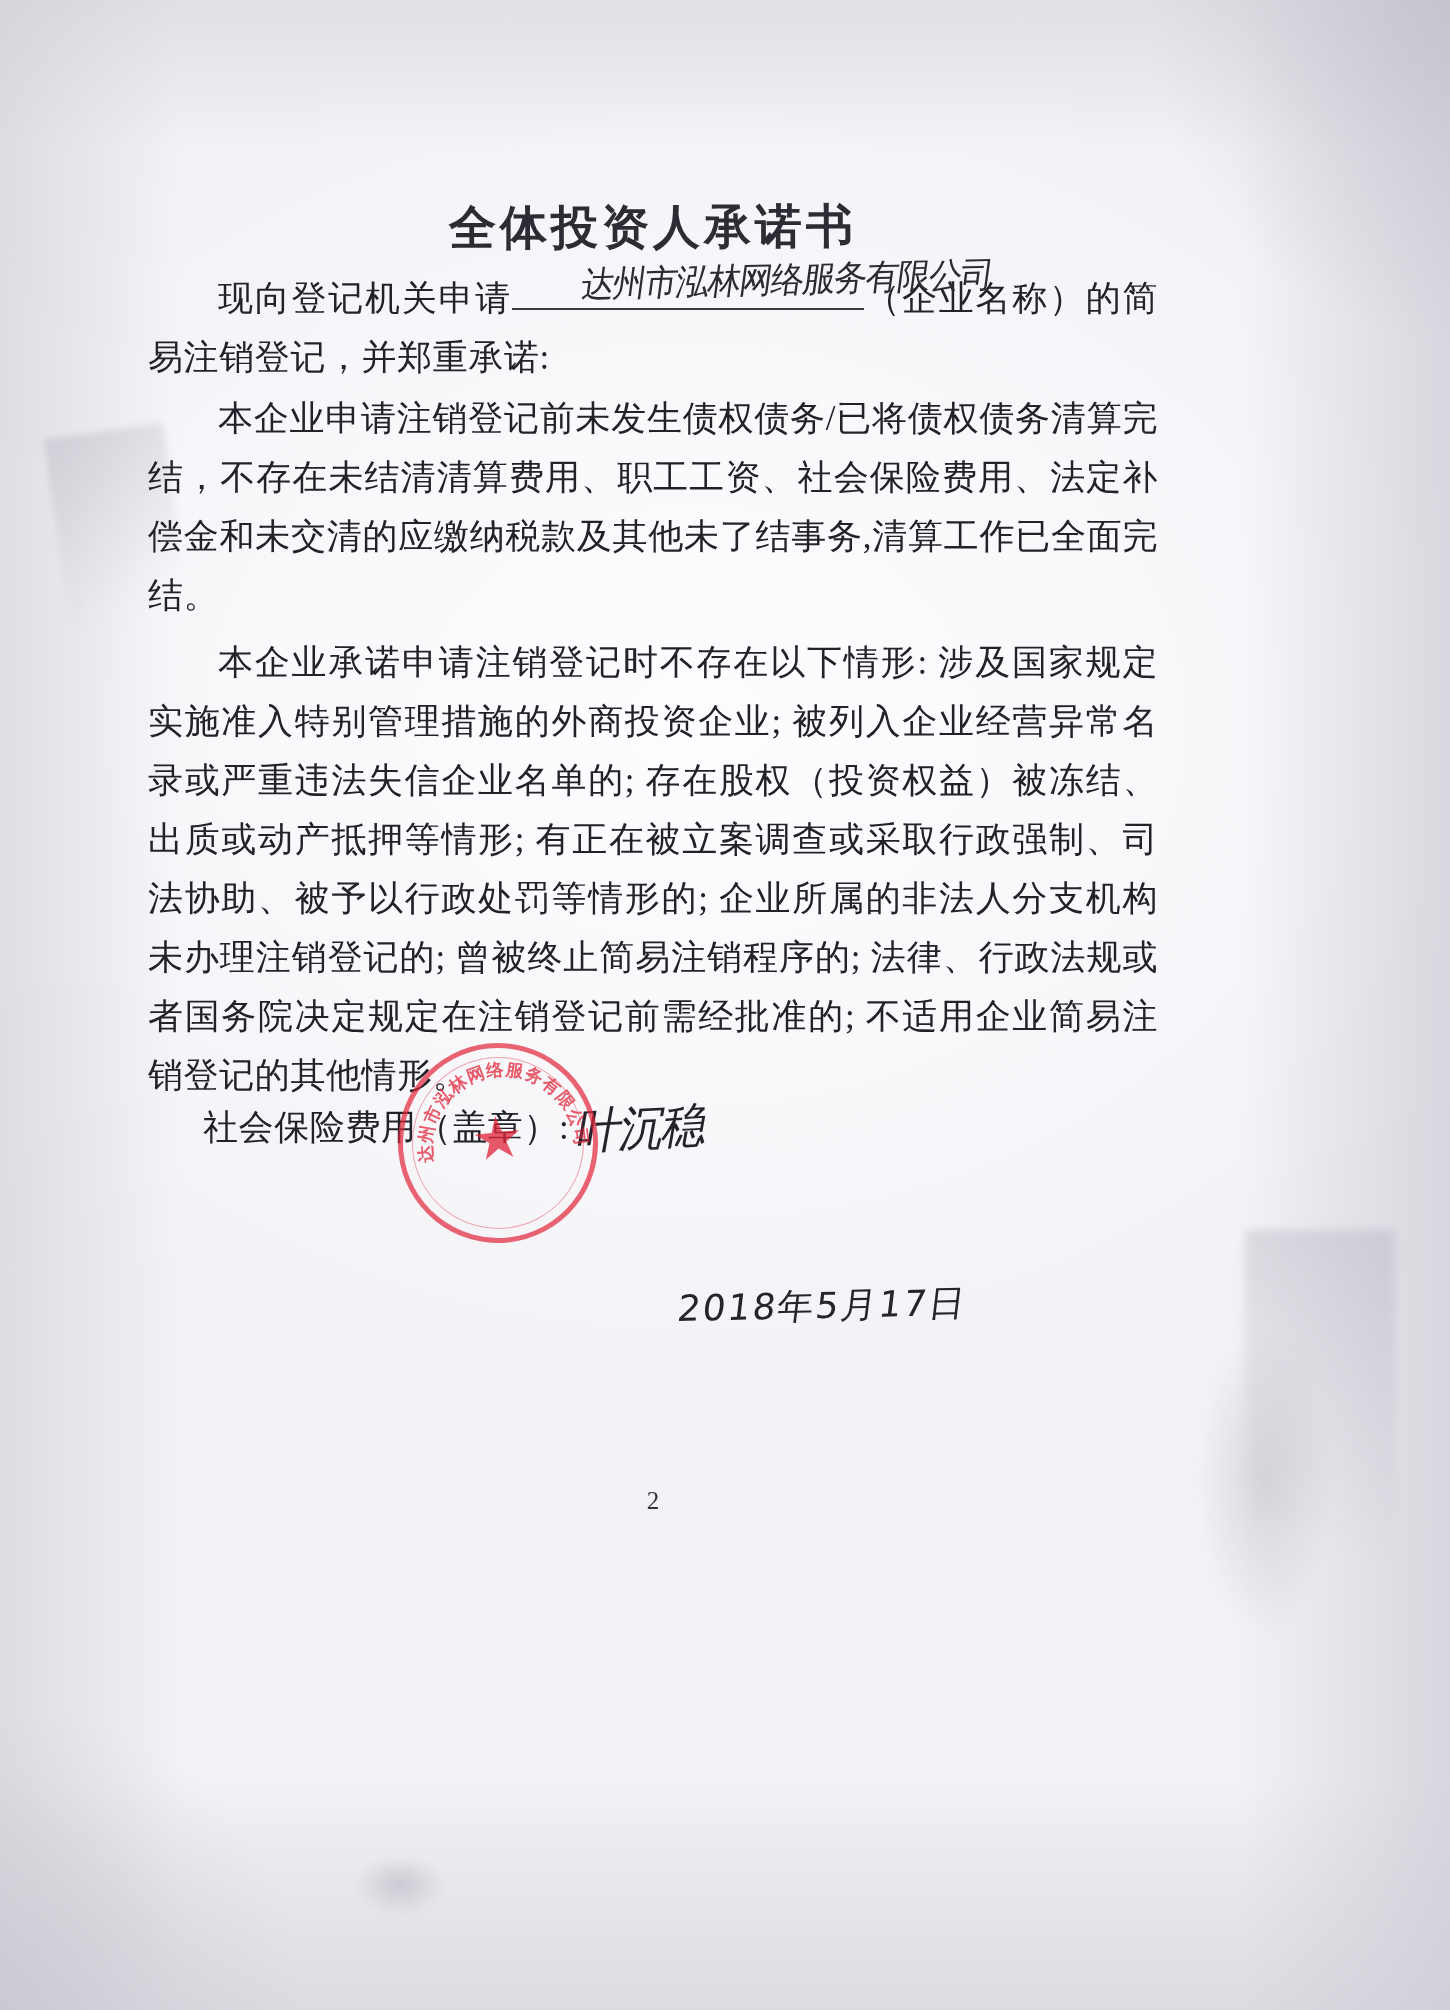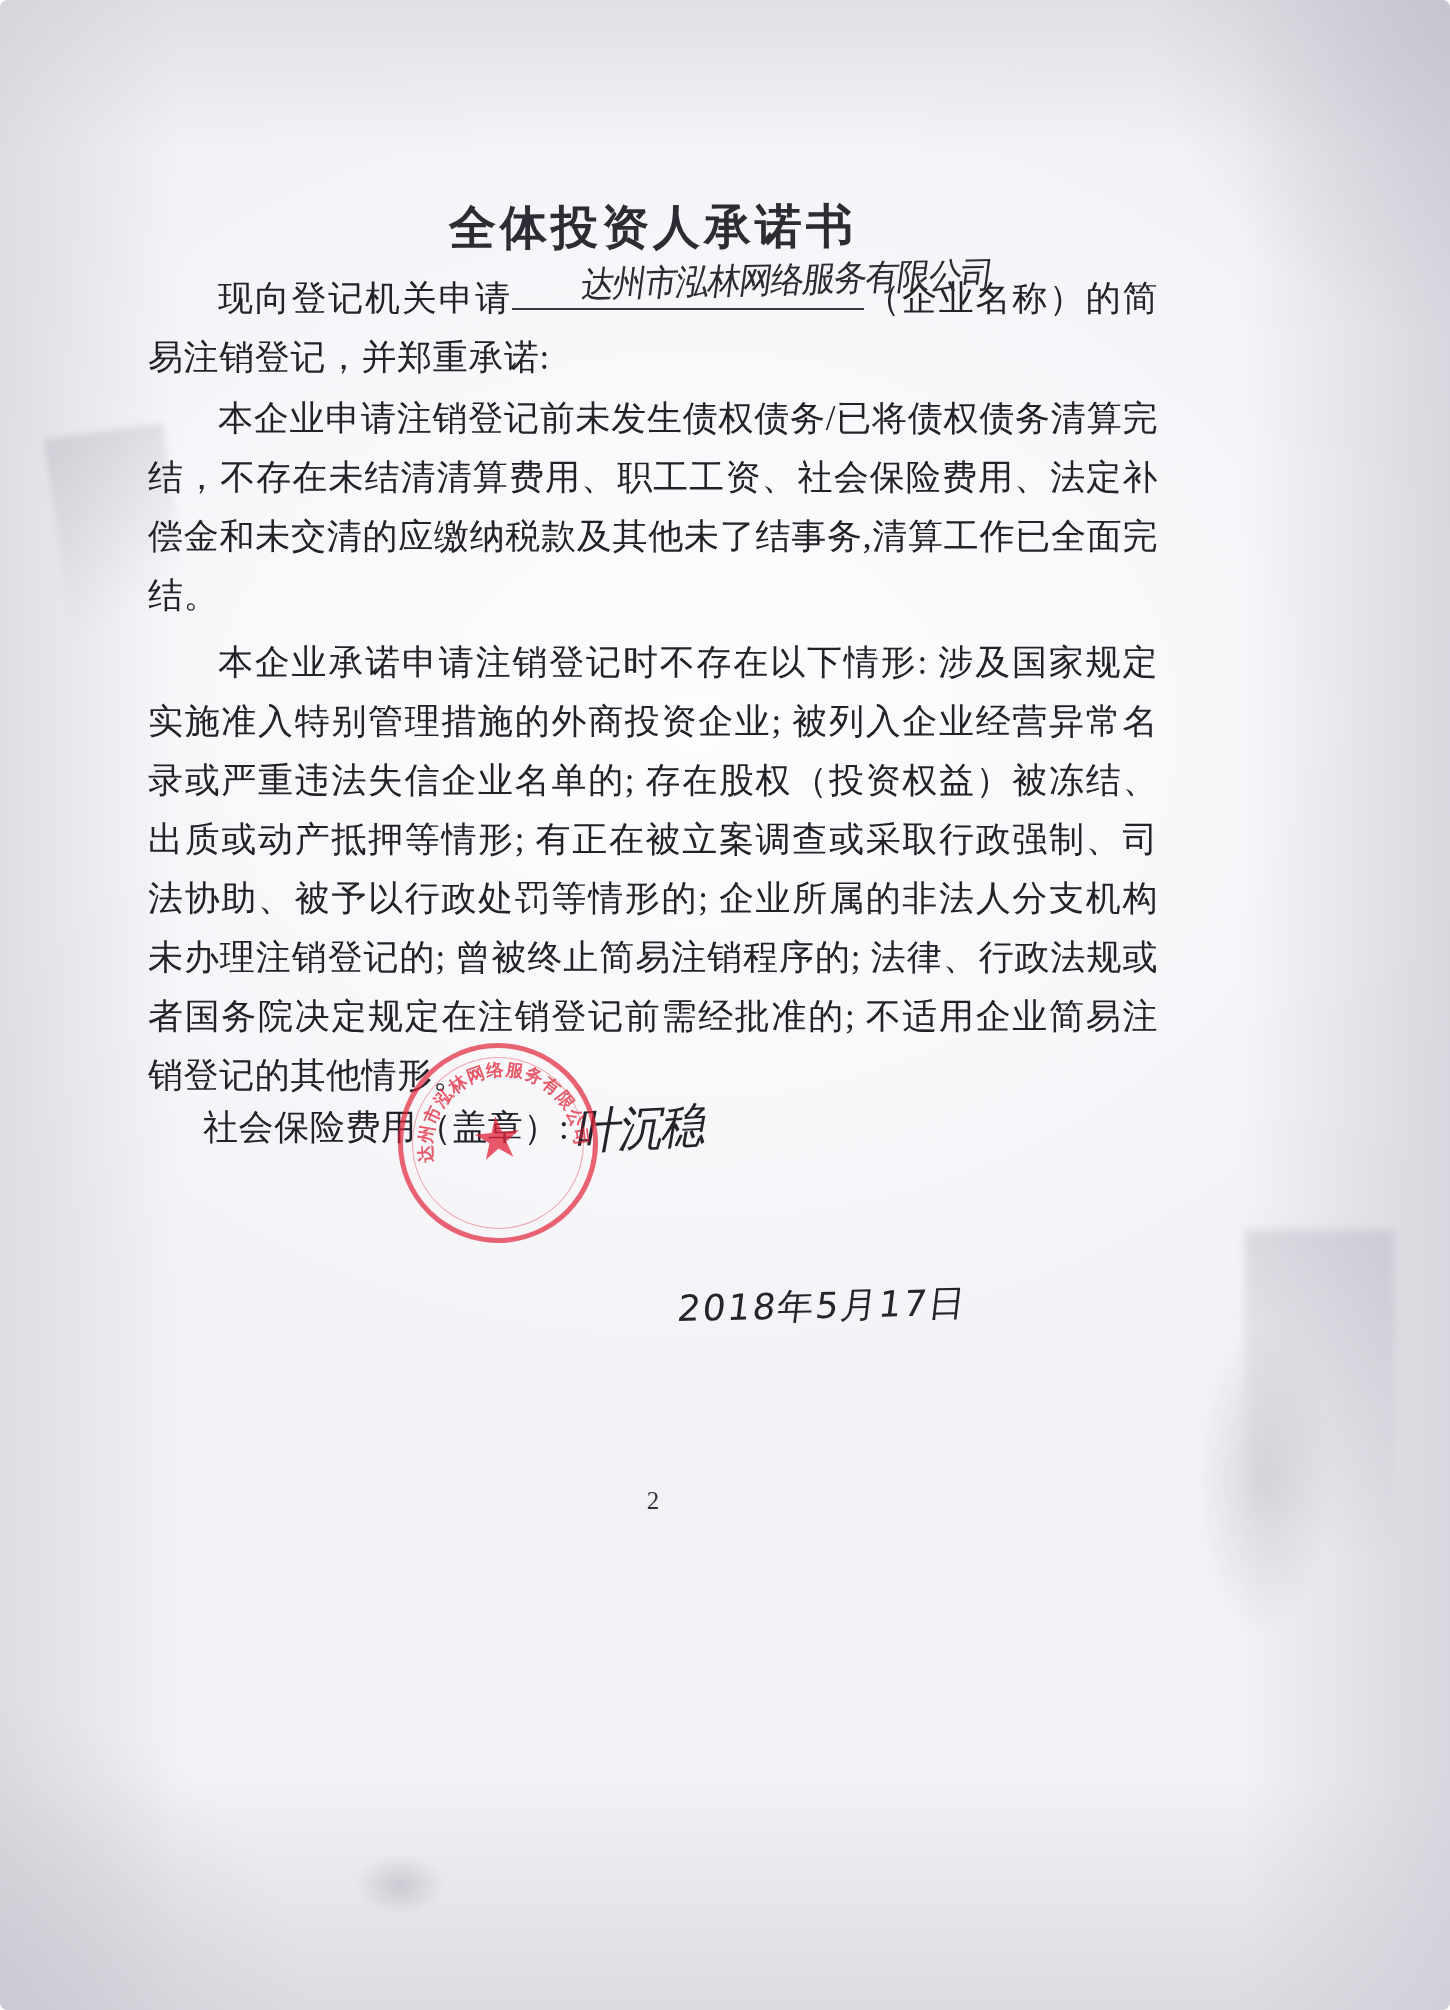--- a/index.html
+++ b/index.html
@@ -15,21 +15,20 @@
   }
 
   
   #scan {
     position: relative;
     width: 1450px;
     height: 2010px;
     background:
       radial-gradient(ellipse 900px 700px at 48% 36%, #fdfdff 0%, #f8f8fb 55%, #f2f1f5 100%);
     overflow: hidden;
-    border-radius: 8px;
   }
 
   
   .paper-shade {
     position: absolute;
     pointer-events: none;
   }
   .shade-left {
     left: 0; top: 0; width: 180px; height: 2010px;
     background: linear-gradient(to right, rgba(205,203,210,0.55), rgba(246,245,249,0));

